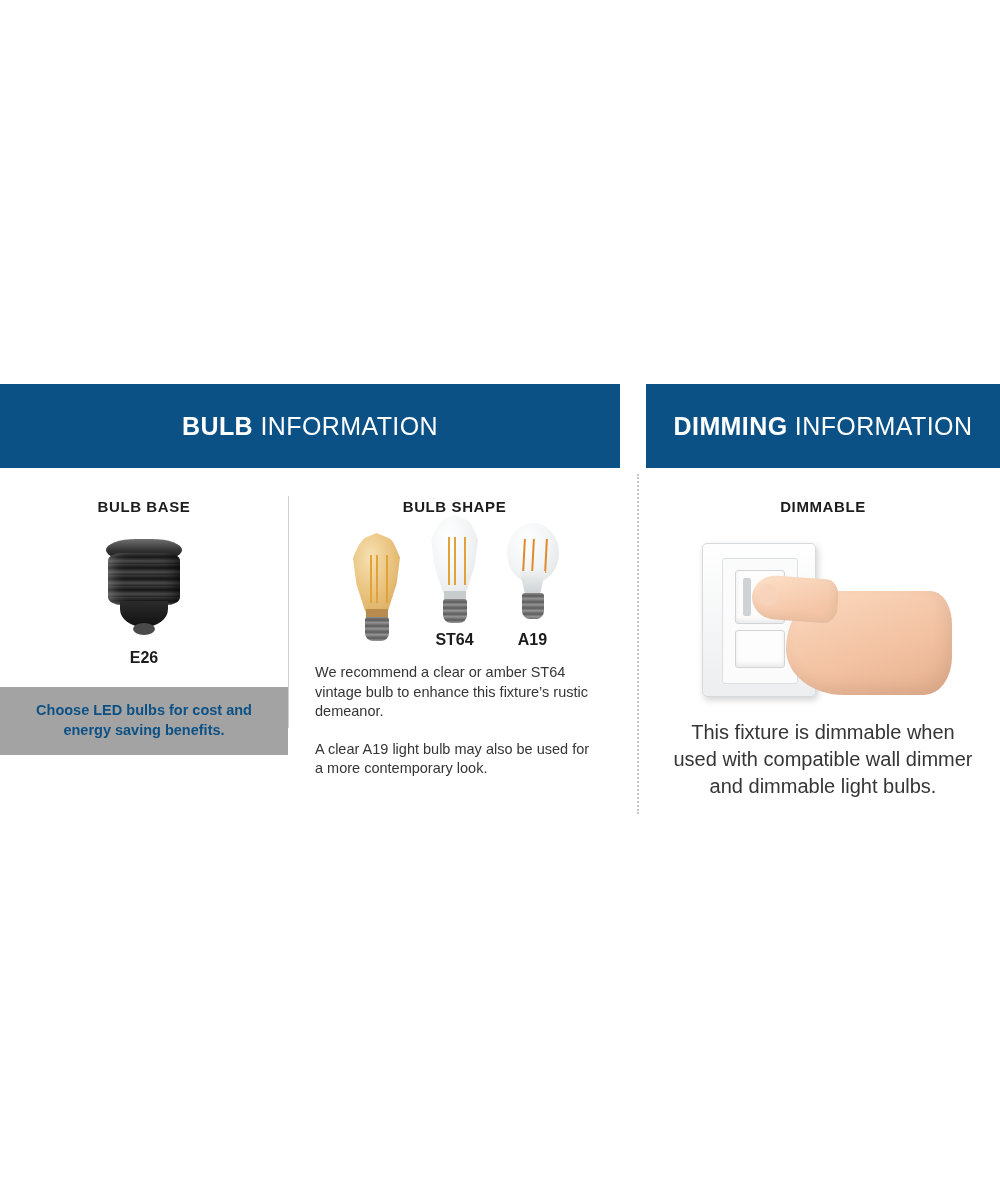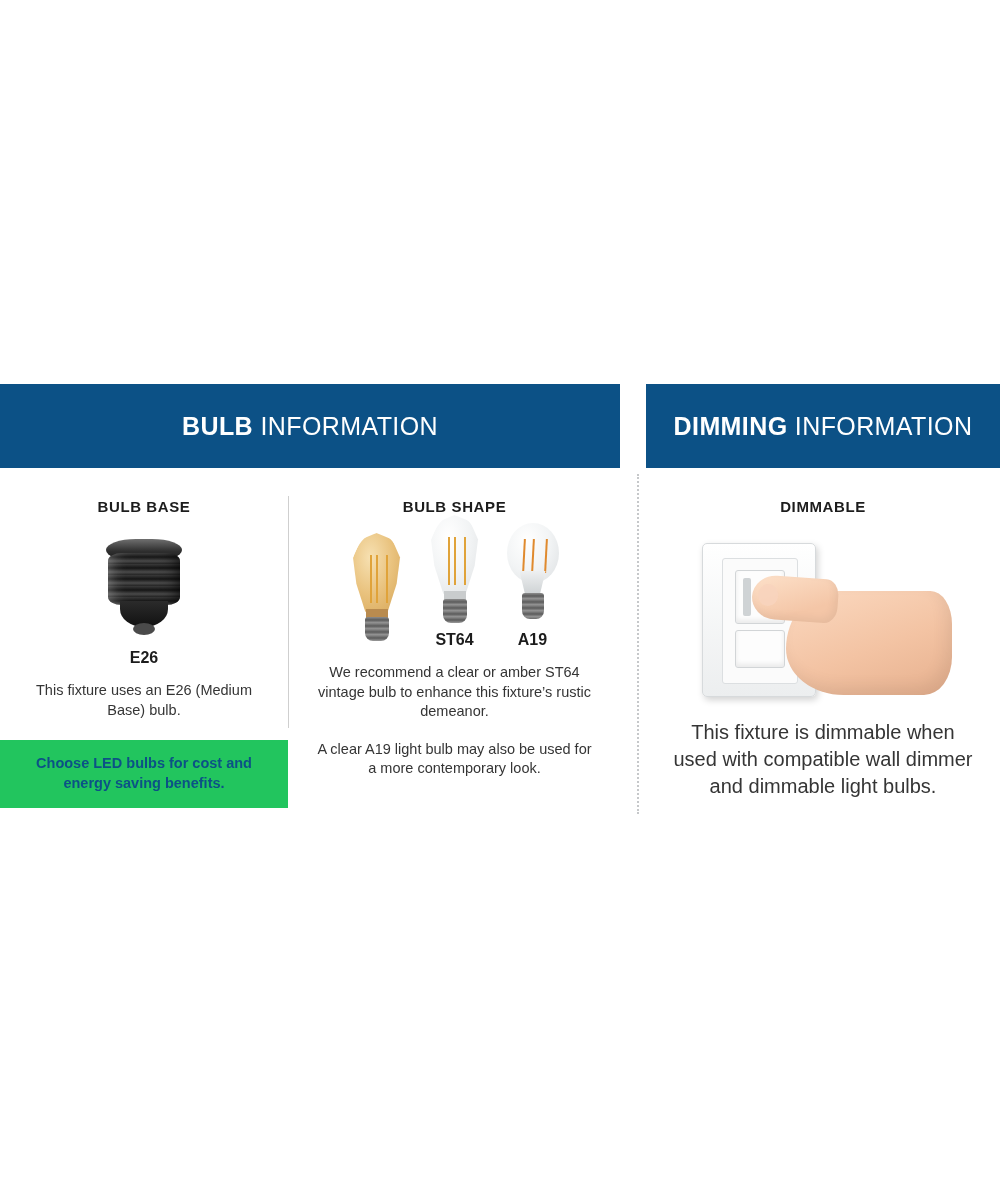--- a/index.html
+++ b/index.html
@@ -140,32 +140,31 @@
 
   .art-label {
     text-align: center;
     font-weight: bold;
     font-size: 16px;
     color: #1c1c1c;
     margin-top: 6px;
   }
 
   .body-text {
-    text-align: center;
     font-size: 14.5px;
     line-height: 1.35;
     color: #353535;
     margin: 14px 26px 0 26px;
   }
   .body-text.spaced { margin-top: 18px; }
 
   
   .led-note {
     margin-top: 20px;
-    background: #22c55e;
+    background: #a3a3a3;
     width: 288px;
     box-sizing: border-box;
     padding: 14px 20px 15px 20px;
     text-align: center;
     color: #0c5186;
     font-weight: bold;
     font-size: 14.5px;
     line-height: 1.35;
   }
 
@@ -400,21 +399,20 @@
         <div class="base-art">
           <div class="e26">
             <div class="cap"></div>
             <div class="threads"></div>
             <div class="taper"></div>
             <div class="tip"></div>
           </div>
         </div>
 
         <div class="art-label">E26</div>
-        <div class="body-text">This fixture uses an E26 (Medium Base) bulb.</div>
 
         <div class="led-note">Choose LED bulbs for cost and energy saving benefits.</div>
       </div>
 
       <div class="col-divider"></div>
 
       <div class="col col-shape">
         <div class="col-title">BULB SHAPE</div>
 
         <div class="shape-row">

